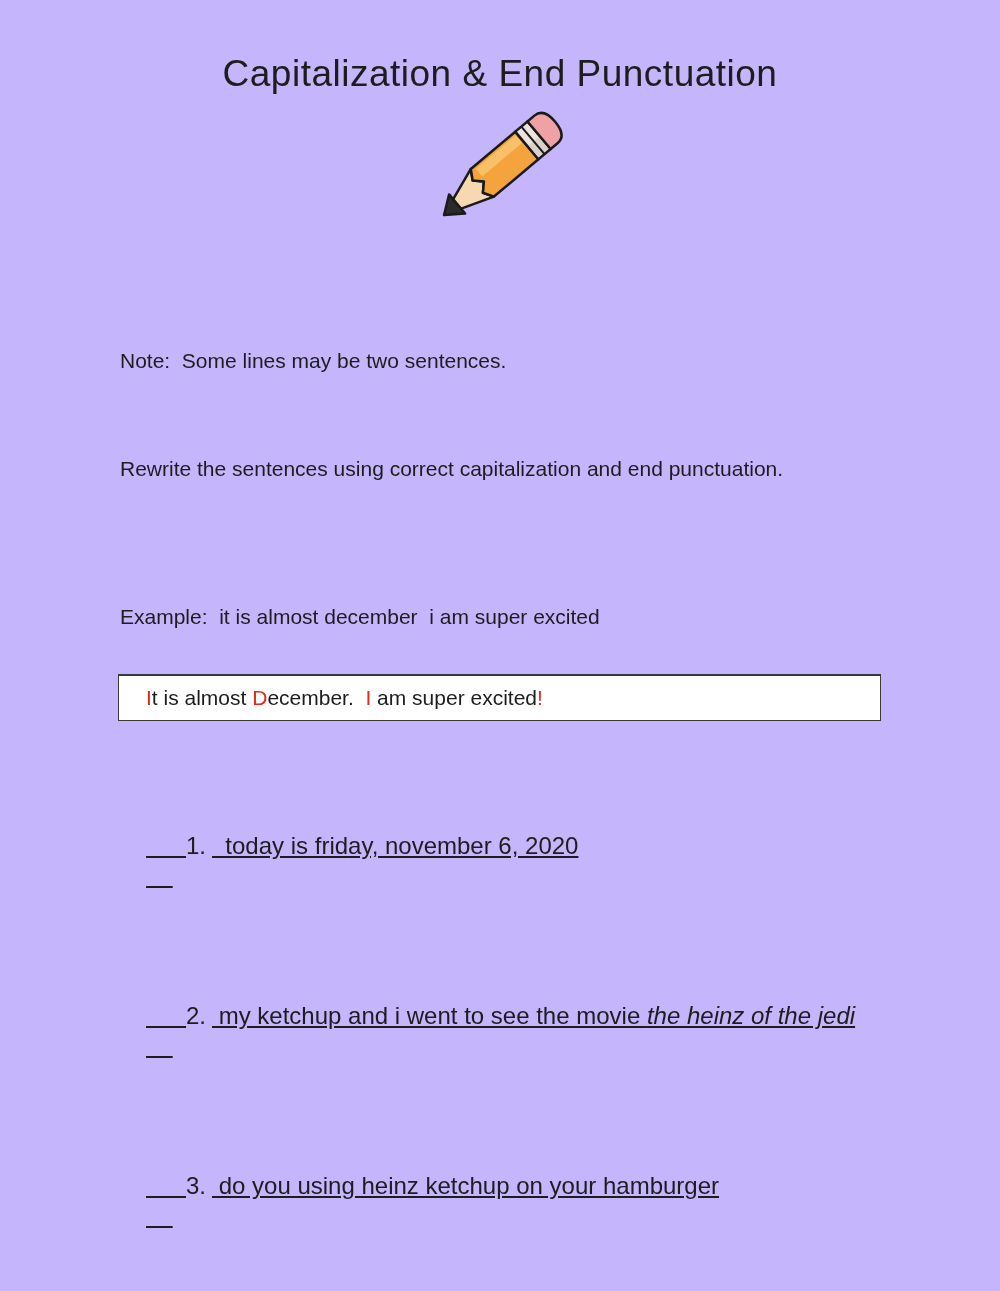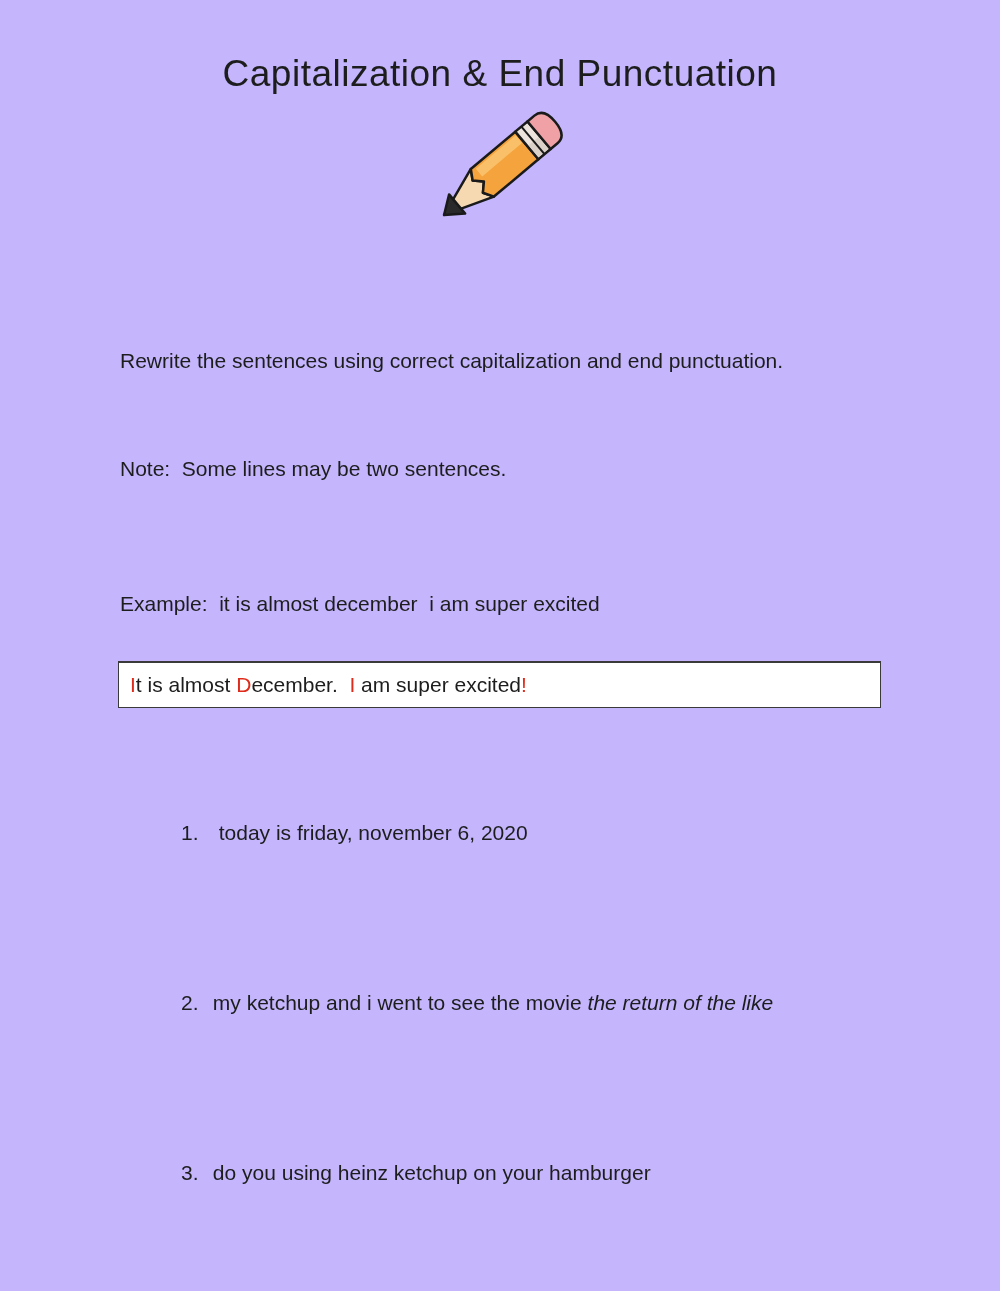--- a/index.html
+++ b/index.html
@@ -25,48 +25,49 @@
     text-align: center;
     height: 125px;
   }
   .instructions {
     margin: 40px 0 0 120px;
     font-size: 21px;
     line-height: 36px;
     white-space: pre-wrap;
   }
   .example-line {
-    margin: 30px 0 0 120px;
+    margin: 43px 0 0 120px;
     font-size: 21px;
     line-height: 30px;
     white-space: pre-wrap;
   }
   .answer-box {
     box-sizing: border-box;
     margin: 42px 0 0 118px;
     width: 763px;
     height: 47px;
     border: 1px solid #3a3a3a;
     border-top-width: 2px;
     display: flex;
     align-items: center;
-    padding-left: 11px;
+    padding-left: 27px;
     background: #ffffff;
   }
   .answer-text {
     font-size: 21px;
     line-height: 30px;
     white-space: pre-wrap;
   }
   .items { margin: 80px 0 0 0; }
   .item {
     margin: 0 0 80px 146px;
-    font-size: 21px;
+    font-size: 24px;
     line-height: 30px;
     white-space: pre-wrap;
+    text-decoration: underline;
   }
   .item .num { display: inline-block; min-width: 26px; }
 </style>
 </head>
 <body>
 
 <div class="page">
 
   <div class="title">Capitalization &amp; End Punctuation</div>
 
@@ -79,36 +80,36 @@
         <rect x="100" y="44" width="16" height="36" fill="#ece4dc"></rect>
         <rect x="101.5" y="63" width="13" height="15.5" stroke="none" opacity="0.8" fill="#d6ccc3"></rect>
         <line x1="108" y1="44" x2="108" y2="80" stroke-width="2"></line>
         <path d="M116,44 L125,44 Q137,44 137,62 Q137,80 125,80 L116,80 Z" fill="#efa1a6"></path>
         <polygon points="-8,62 9,49.5 9,74.5" fill="#2a2a2a"></polygon>
       </g>
     </svg>
   </div>
 
   <div class="instructions">
+    <div>Note:  Some lines may be two sentences.</div>
     <div>Rewrite the sentences using correct capitalization and end punctuation.</div>
-    <div>Note:  Some lines may be two sentences.</div>
   </div>
 
   <div class="example-line">Example:  it is almost december  i am super excited</div>
 
   <div class="answer-box">
     <span class="answer-text"><span style="color: rgb(223, 43, 27);">I</span><span>t is almost </span><span style="color: rgb(223, 43, 27);">D</span><span>ecember.  </span><span style="color: rgb(223, 43, 27);">I</span><span> am super excited</span><span style="color: rgb(223, 43, 27);">!</span></span>
   </div>
 
   <div class="items">
     <div class="item">
       <span class="num">1.</span><span><span>  today is friday, november 6, 2020</span></span>
     </div>
     <div class="item">
-      <span class="num">2.</span><span><span> my ketchup and i went to see the movie </span><span style="font-style: italic;">the return of the like</span></span>
+      <span class="num">2.</span><span><span> my ketchup and i went to see the movie </span><span style="font-style: italic;">the heinz of the jedi</span></span>
     </div>
     <div class="item">
       <span class="num">3.</span><span><span> do you using heinz ketchup on your hamburger</span></span>
     </div>
 
   </div>
 
 </div>
 
 </body></html>

